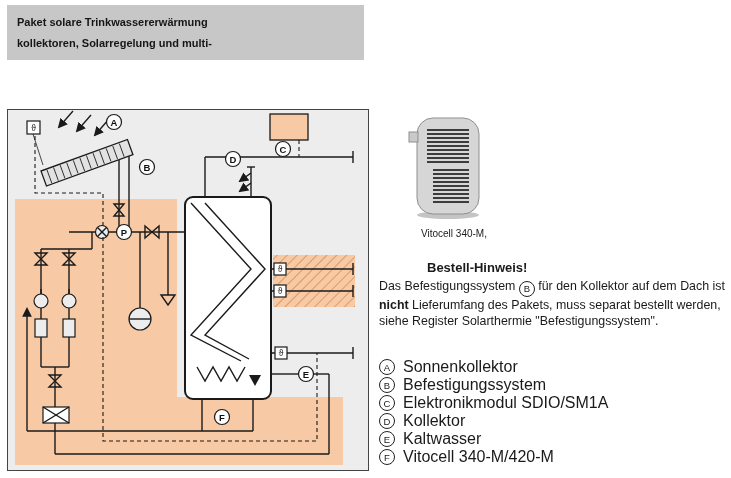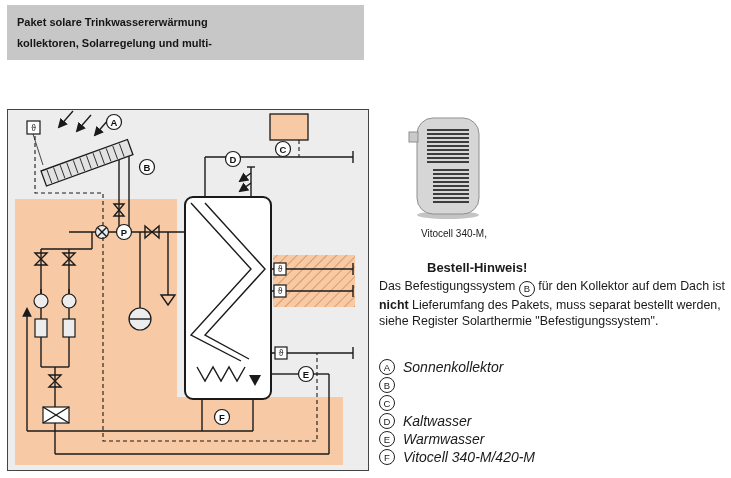--- a/index.html
+++ b/index.html
@@ -13,21 +13,21 @@
   .caption{position:absolute;left:421px;top:225px;font-size:10px;line-height:17px;}
   .note-head{position:absolute;left:379px;top:260px;font-weight:bold;font-size:13px;margin-left:48px;}
   .note-body{position:absolute;left:379px;top:278px;width:347px;font-size:12.4px;line-height:16.4px;}
   .badge-inline{display:inline-flex;align-items:center;justify-content:center;
         width:14px;height:14px;border:1.2px solid #222;border-radius:50%;
         font-size:9.5px;line-height:13px;vertical-align:-2px;background:#fff;}
   .legend{position:absolute;left:379px;top:358px;}
   .legend-row{display:flex;align-items:center;gap:8px;height:18px;}
   .legend-badge{width:14px;height:14px;border:1.2px solid #222;border-radius:50%;
         font-size:9.5px;display:flex;align-items:center;justify-content:center;flex:0 0 auto;background:#fff;}
-  .legend-label{font-size:14px;font-style:italic;}
+  .legend-label{font-size:16px;}
   
   .pipe{stroke:#1a1a1a;stroke-width:1.4;fill:none;}
   .thin{stroke:#1a1a1a;stroke-width:.8;fill:none;}
   .dash{stroke:#1a1a1a;stroke-width:1.1;fill:none;stroke-dasharray:4 3;}
   .sym{stroke:#1a1a1a;stroke-width:1.2;fill:#ededed;}
   .symw{stroke:#1a1a1a;stroke-width:1.2;fill:#ffffff;}
   .badge-c{stroke:#1a1a1a;stroke-width:1.2;fill:#fdfdfd;}
   .badge-t{font:bold 9.5px "Liberation Sans",sans-serif;fill:#111;text-anchor:middle;}
   .sens-t{font:8.5px "Liberation Sans",sans-serif;fill:#111;text-anchor:middle;}
 </style>
@@ -216,31 +216,33 @@
   <div class="note-head">Bestell-Hinweis!</div>
   <div class="note-body"><span>Das Befestigungssystem </span><span class="badge-inline">B</span><span> für den Kollektor auf dem Dach ist </span><b>nicht</b><span> Lieferumfang des Pakets, muss separat bestellt werden, siehe Register Solarthermie "Befestigungssystem".</span></div>
 
   <div class="legend">
     <div class="legend-row">
       <span class="legend-badge">A</span>
       <span class="legend-label">Sonnenkollektor</span>
     </div>
     <div class="legend-row">
       <span class="legend-badge">B</span>
+      <span class="legend-label">Befestigungssystem</span>
     </div>
     <div class="legend-row">
       <span class="legend-badge">C</span>
+      <span class="legend-label">Elektronikmodul SDIO/SM1A</span>
     </div>
     <div class="legend-row">
       <span class="legend-badge">D</span>
+      <span class="legend-label">Kollektor</span>
+    </div>
+    <div class="legend-row">
+      <span class="legend-badge">E</span>
       <span class="legend-label">Kaltwasser</span>
-    </div>
-    <div class="legend-row">
-      <span class="legend-badge">E</span>
-      <span class="legend-label">Warmwasser</span>
     </div>
     <div class="legend-row">
       <span class="legend-badge">F</span>
       <span class="legend-label">Vitocell 340-M/420-M</span>
     </div>
   </div>
 
 </div>
 
 </body></html>

